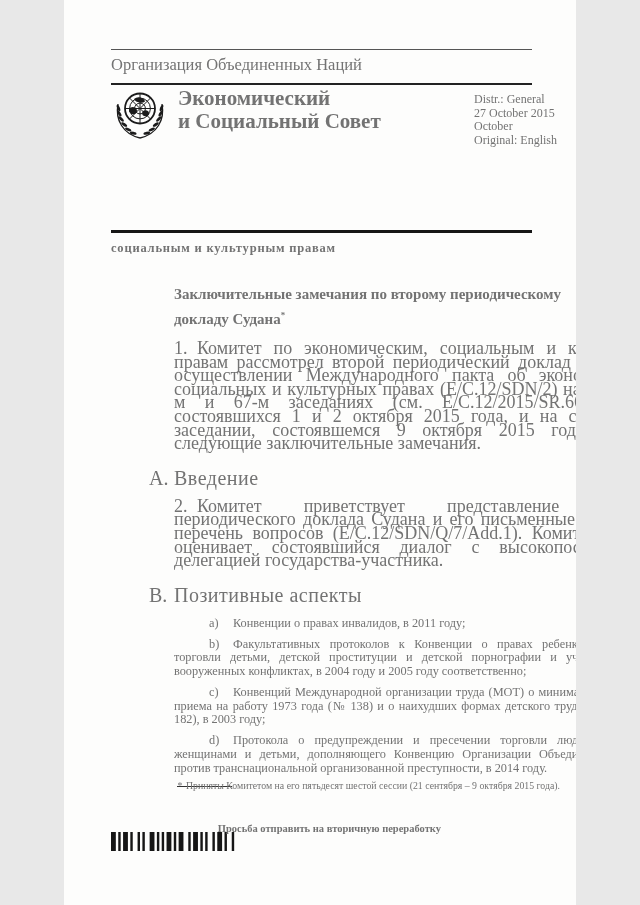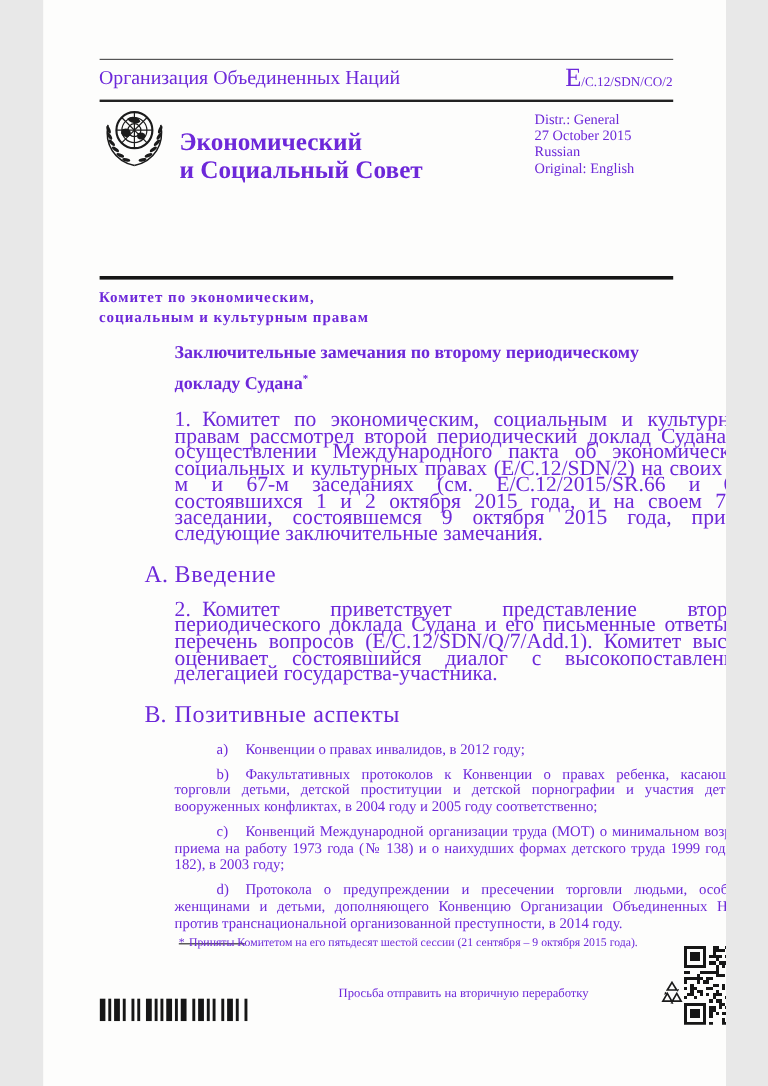--- a/index.html
+++ b/index.html
@@ -1,39 +1,39 @@
 <!DOCTYPE html>
 <html lang="ru"><head>
 <meta charset="utf-8">
 <style>
   html,body{margin:0;padding:0;}
   body{background:#e8e8e8;}
   .page{
     position:relative;
-    width:569px;height:905px;
+    width:512px;height:905px;
     margin:0 auto;
     background:#fdfdfc;
-    color:#6d28d9;
+    color:#737373;
     font-family:"Liberation Serif","DejaVu Serif",serif;
     overflow:hidden;
   }
   
   .rule{position:absolute;left:47px;right:44px;background:#222;}
   .rule-top{top:49px;height:1px;background:#555;}
   .rule-mid{top:83px;height:2px;}
   .rule-thick{top:230px;height:3px;background:#161616;}
 
   .org-name{position:absolute;left:47px;top:55px;font-size:16.5px;}
   .doc-symbol{position:absolute;right:44px;top:52px;white-space:nowrap;}
   .doc-symbol .big{font-size:22px;}
   .doc-symbol .small{font-size:11px;}
 
   .emblem{position:absolute;left:46px;top:86px;}
   .council{position:absolute;left:114px;top:87px;
-           font-size:21px;font-weight:bold;line-height:23px;margin-top:20px;}
+           font-size:21px;font-weight:bold;line-height:23px;}
   .distr{position:absolute;left:410px;top:93px;font-size:12px;line-height:13.5px;}
 
   .committee{position:absolute;left:47px;top:240px;
              font-size:12.5px;font-weight:bold;line-height:16px;letter-spacing:0.8px;}
 
   
   .content{position:absolute;left:110px;top:283px;width:486px;}
   .doc-title{font-size:15px;font-weight:bold;line-height:20.5px;
              max-width:445px;margin:1px 0 13px 0;}
   .doc-title sup{font-size:9px;}
@@ -48,35 +48,32 @@
 
   
   .footnote-rule{position:absolute;left:113px;top:786px;width:55px;height:1px;background:#333;}
   .footnote{position:absolute;left:110px;top:780px;width:470px;font-size:9.8px;line-height:12px;}
   .footnote .marker{display:inline-block;width:12px;text-align:center;}
 
   
   .ge-line{position:absolute;left:47px;top:814px;font-size:12px;white-space:nowrap;}
   .ge-line .code{margin-left:17px;}
   .barcode{position:absolute;left:47px;top:832px;}
-  .recycle-text{position:absolute;right:114px;top:823px;
-                font-size:10.5px;font-weight:normal;white-space:nowrap;}
+  .recycle-text{position:absolute;right:135px;top:823px;
+                font-size:10.5px;font-weight:bold;white-space:nowrap;}
   .recycle-icon{position:absolute;left:512px;top:815px;}
   .qr{position:absolute;left:534px;top:788px;}
 </style>
 </head>
 <body>
 
 <div class="page">
 
   <div class="rule rule-top"></div>
   <div class="org-name">Организация Объединенных Наций</div>
-  <div class="doc-symbol">
-    <span class="big">E</span><span class="small">/C.12/SDN/CO/2</span>
-  </div>
   <div class="rule rule-mid"></div>
 
   <svg class="emblem" width="60" height="57" viewBox="0 0 60 57">
     <g stroke="#1b1b1b" fill="none" stroke-width="1">
       <circle cx="30" cy="22.5" r="15" stroke-width="1.8"></circle>
       <circle cx="30" cy="22.5" r="10.4"></circle>
       <circle cx="30" cy="22.5" r="5.4"></circle>
       <line x1="15" y1="22.5" x2="45" y2="22.5"></line>
       <line x1="30" y1="7.5" x2="30" y2="37.5"></line>
       <line x1="19.4" y1="11.9" x2="40.6" y2="33.1"></line>
@@ -108,44 +105,43 @@
   </svg>
 
   <div class="council">
     <div>Экономический</div>
     <div>и Социальный Совет</div>
   </div>
 
   <div class="distr">
     <div>Distr.: General</div>
     <div>27 October 2015</div>
-    <div>Russian</div>
+    <div>October</div>
     <div>Original: English</div>
   </div>
 
   <div class="rule rule-thick"></div>
 
   <div class="committee">
-    <div>Комитет по экономическим,</div>
     <div>социальным и культурным правам</div>
   </div>
 
   <div class="content">
     <h1 class="doc-title"><span>Заключительные замечания по второму периодическому докладу Судана</span><sup>*</sup></h1>
 
     <p class="body"><span class="pnum">1.</span><span>Комитет по экономическим, социальным и культурным правам рассмотрел второй периодический доклад Судана об осуществлении Международного пакта об экономических, социальных и культурных правах (E/C.12/SDN/2) на своих 66-м и 67-м заседаниях (см. E/C.12/2015/SR.66 и 67), состоявшихся 1 и 2 октября 2015 года, и на своем 78-м заседании, состоявшемся 9 октября 2015 года, принял следующие заключительные замечания.</span></p>
 
     <div class="sec-head"><span class="sec-letter">A.</span><span>Введение</span></div>
 
     <p class="body"><span class="pnum">2.</span><span>Комитет приветствует представление второго периодического доклада Судана и его письменные ответы на перечень вопросов (E/C.12/SDN/Q/7/Add.1). Комитет высоко оценивает состоявшийся диалог с высокопоставленной делегацией государства-участника.</span></p>
 
     <div class="sec-head"><span class="sec-letter">B.</span><span>Позитивные аспекты</span></div>
 
 
-    <p class="item"><span class="iletter">a)</span><span>Конвенции о правах инвалидов, в 2012 году;</span></p>
+    <p class="item"><span class="iletter">a)</span><span>Конвенции о правах инвалидов, в 2011 году;</span></p>
     <p class="item"><span class="iletter">b)</span><span>Факультативных протоколов к Конвенции о правах ребенка, касающихся торговли детьми, детской проституции и детской порнографии и участия детей в вооруженных конфликтах, в 2004 году и 2005 году соответственно;</span></p>
     <p class="item"><span class="iletter">c)</span><span>Конвенций Международной организации труда (МОТ) о минимальном возрасте приема на работу 1973 года (№ 138) и о наихудших формах детского труда 1999 года (№ 182), в 2003 году;</span></p>
     <p class="item"><span class="iletter">d)</span><span>Протокола о предупреждении и пресечении торговли людьми, особенно женщинами и детьми, дополняющего Конвенцию Организации Объединенных Наций против транснациональной организованной преступности, в 2014 году.</span></p>
   </div>
 
   <div class="footnote-rule"></div>
   <div class="footnote"><span class="marker">*</span><span>Приняты Комитетом на его пятьдесят шестой сессии (21 сентября – 9 октября 2015 года).</span></div>
 
 
   <svg id="barcode" class="barcode" width="128" height="19">

